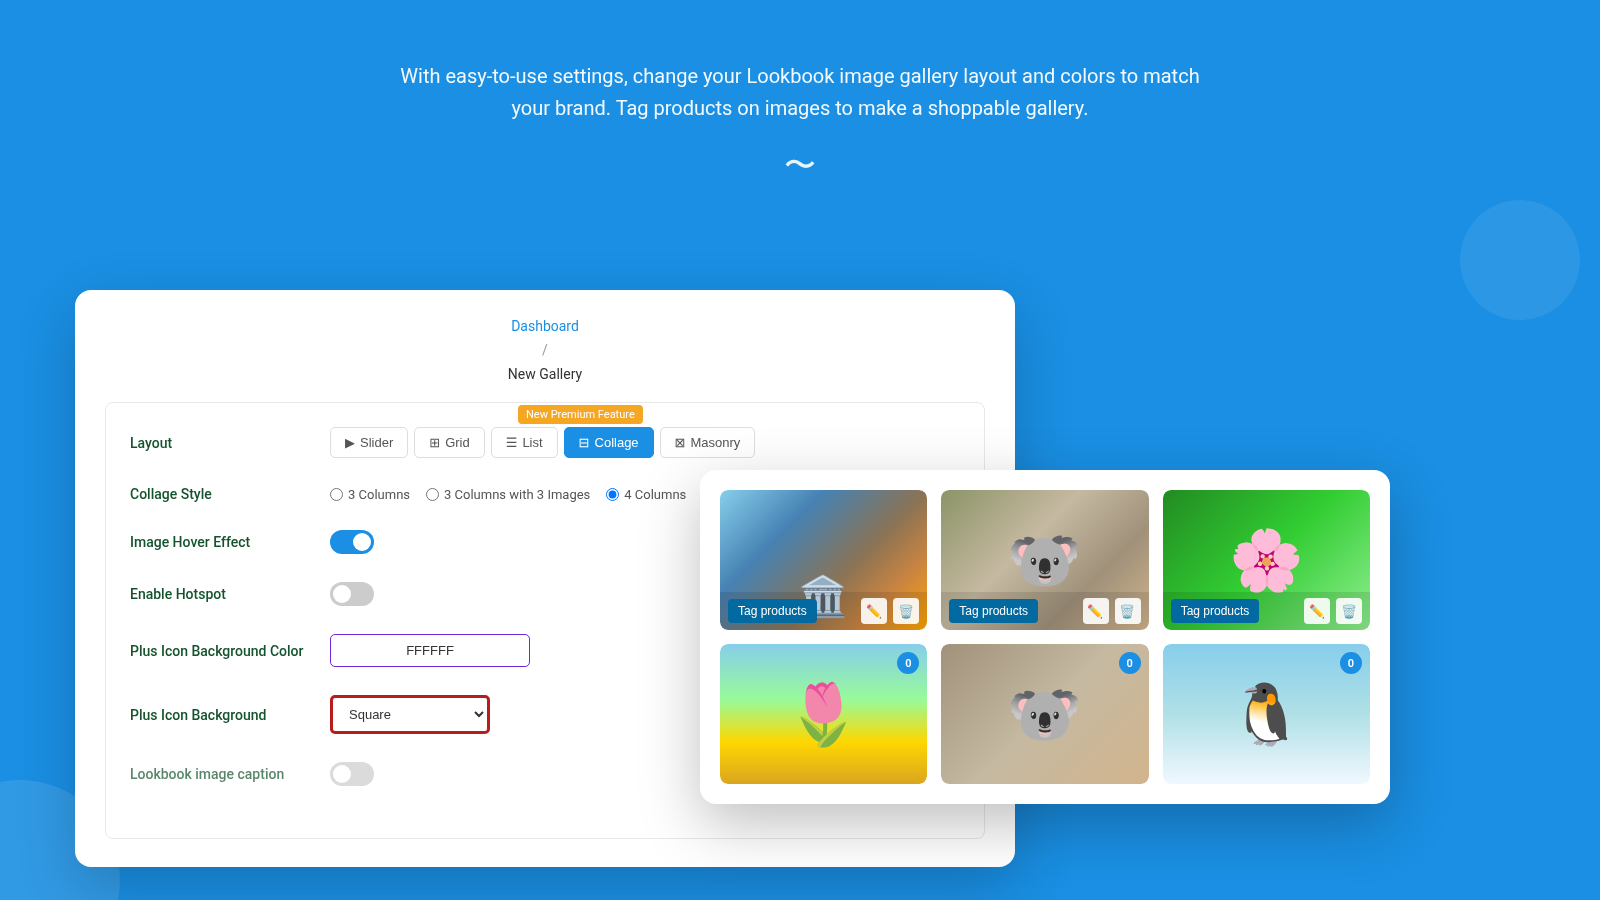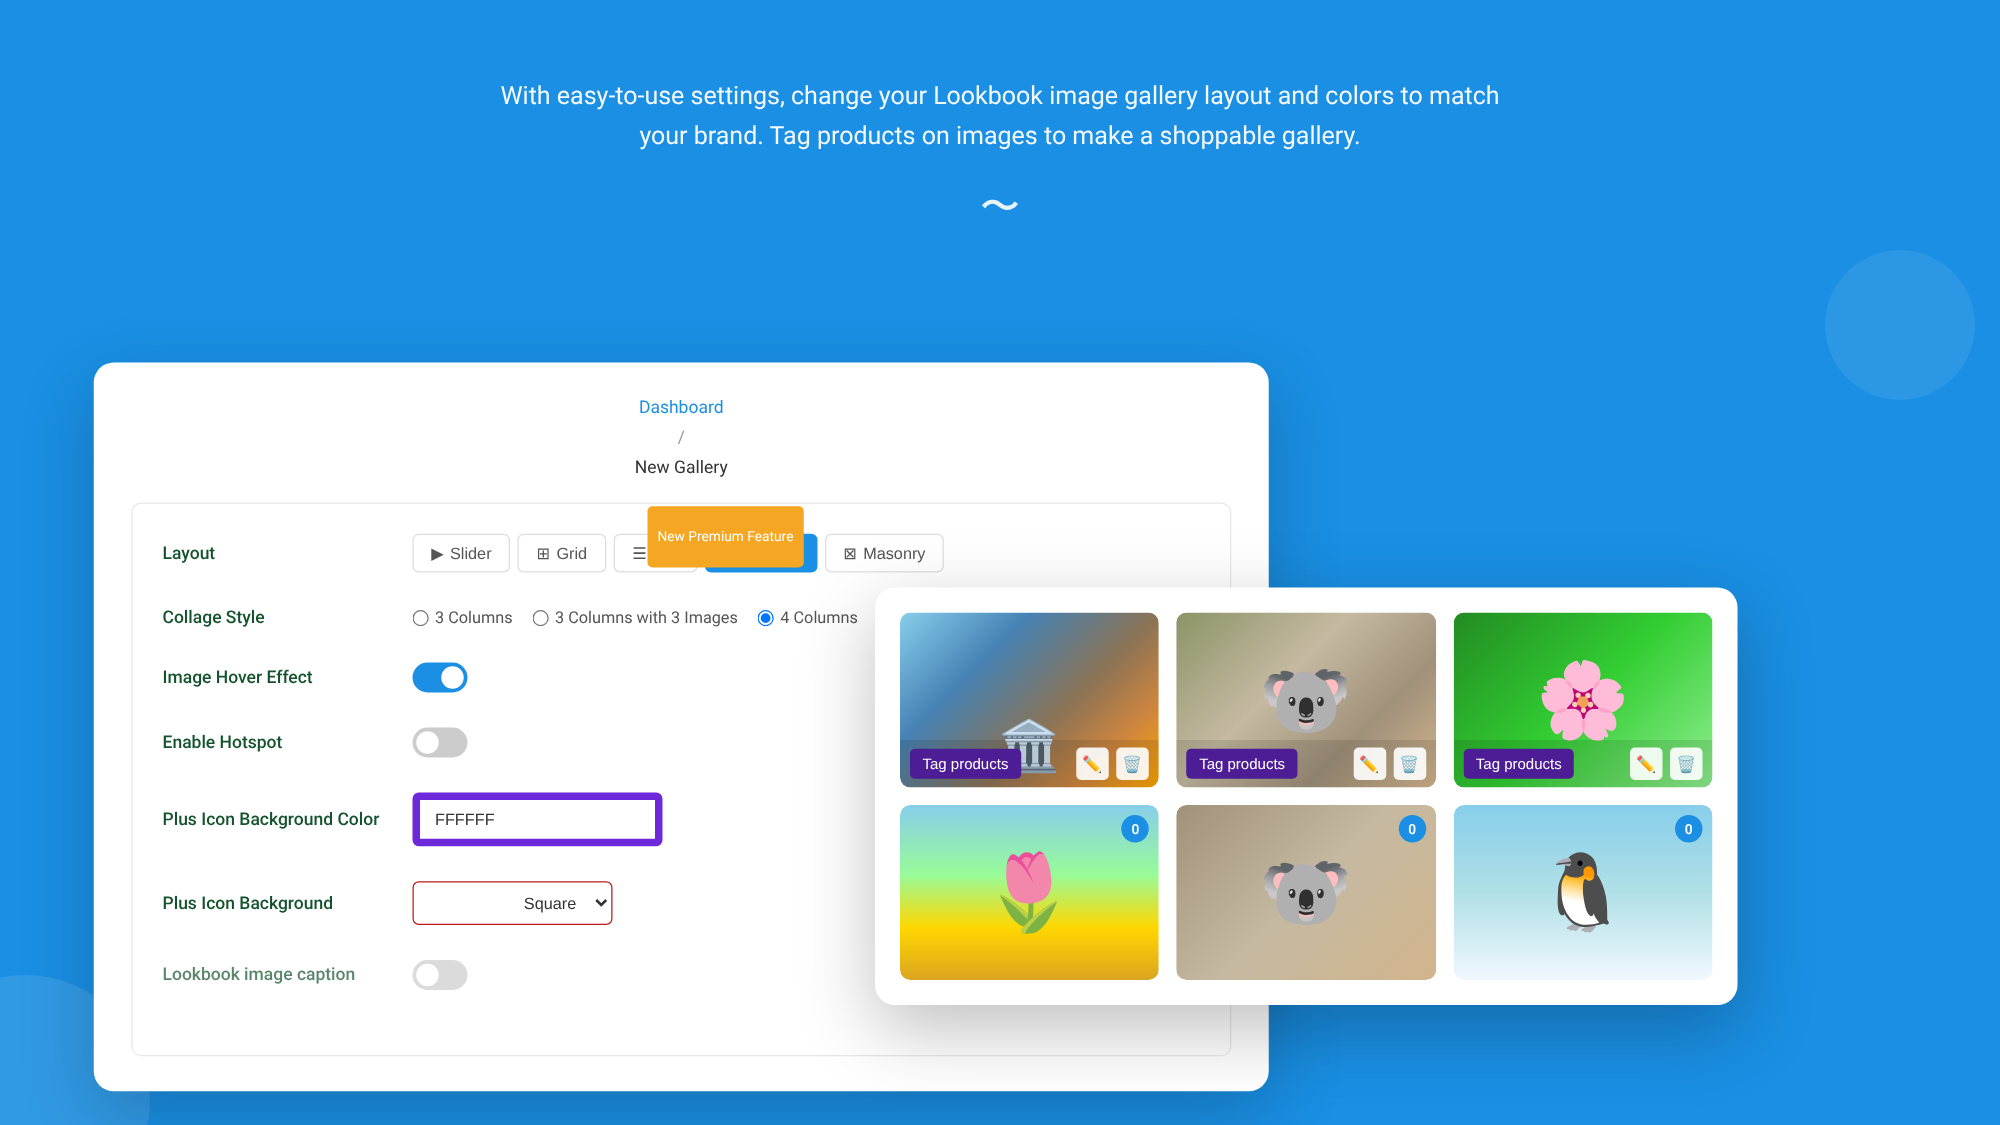--- a/index.html
+++ b/index.html
@@ -135,21 +135,21 @@
       color: white;
       border-color: #1a8fe3;
     }
     .premium-badge {
       position: absolute;
       top: -22px;
       left: 188px;
       background: #f5a623;
       color: white;
       font-size: 11px;
-      padding: 18px 8px;
+      padding: 3px 8px;
       border-radius: 4px;
       white-space: nowrap;
     }
 
     
     .radio-group {
       display: flex;
       gap: 16px;
       align-items: center;
       font-size: 13px;
@@ -184,38 +184,38 @@
       border-radius: 50%;
       background: white;
       top: 3px;
       transition: left 0.2s;
     }
     .toggle-on::after { left: 23px; }
     .toggle-off::after { left: 3px; }
 
     
     .text-input {
-      border: 6px solid #6d28d9;
+      border: 1px solid #6d28d9;
       border-radius: 5px;
       padding: 8px 12px;
       font-size: 13px;
       width: 200px;
       color: #333;
+      text-align: center;
     }
 
     
     .select-field {
-      border: 1px solid #b91c1c;
+      border: 3px solid #b91c1c;
       border-radius: 5px;
       padding: 8px 12px;
       font-size: 13px;
       width: 160px;
       color: #333;
       background: white;
-      text-align: right;
     }
 
     
     .gallery-panel {
       position: absolute;
       top: 470px;
       left: 700px;
       width: 690px;
       background: white;
       border-radius: 16px;
@@ -346,21 +346,21 @@
       bottom: 0;
       left: 0;
       right: 0;
       display: flex;
       align-items: center;
       justify-content: space-between;
       padding: 6px 8px;
       background: rgba(0,0,0,0.1);
     }
     .tag-btn {
-      background: #4c1d95;
+      background: #0369a1;
       color: white;
       border: none;
       border-radius: 4px;
       padding: 5px 10px;
       font-size: 12px;
       cursor: pointer;
     }
     .tag-actions {
       display: flex;
       gap: 6px;

